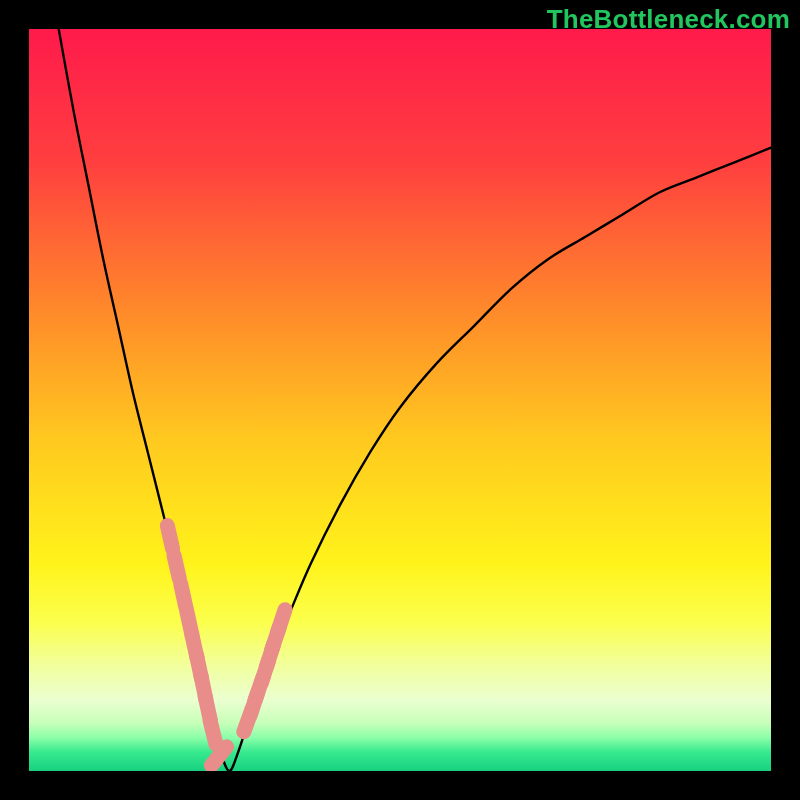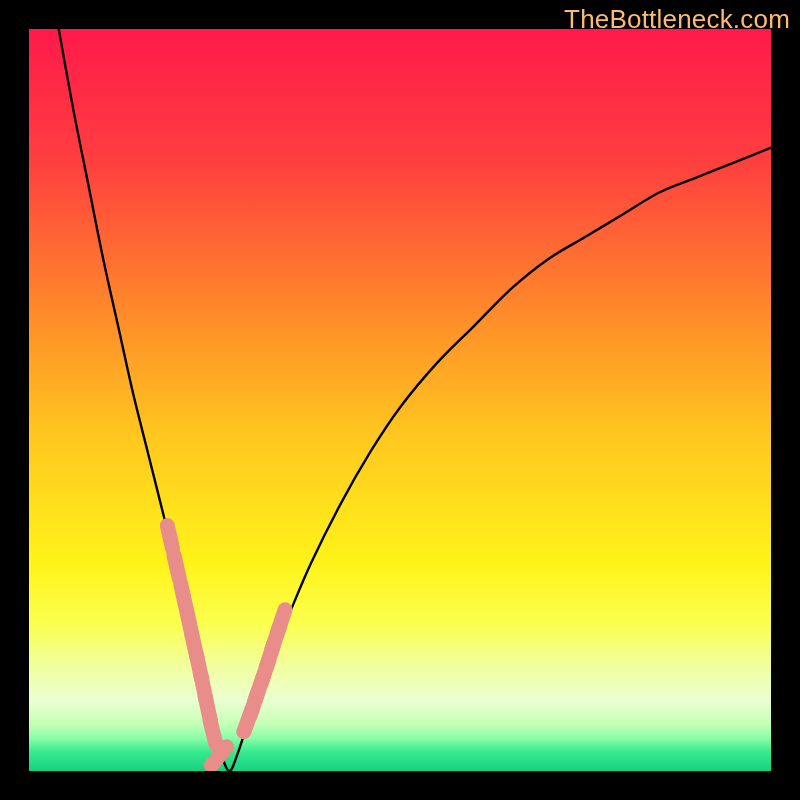--- a/index.html
+++ b/index.html
@@ -25,23 +25,23 @@
     overflow: hidden;
   }
   .gradient {
     position: absolute;
     inset: 0;
   }
   .watermark {
     position: absolute;
     top: 4px;
     right: 10px;
-    color: #fdba74;
+    color: #22c55e;
     font-size: 26px;
-    font-weight: 400;
+    font-weight: 700;
     letter-spacing: 0.2px;
     user-select: none;
     text-align: center;
   }
   svg.curve {
     position: absolute;
     inset: 0;
     width: 742px;
     height: 742px;
   }

